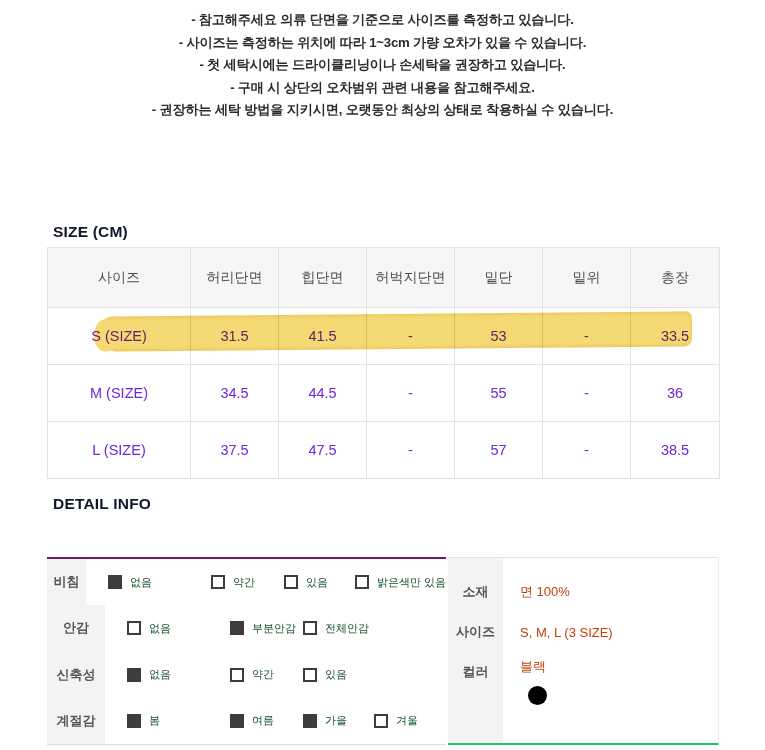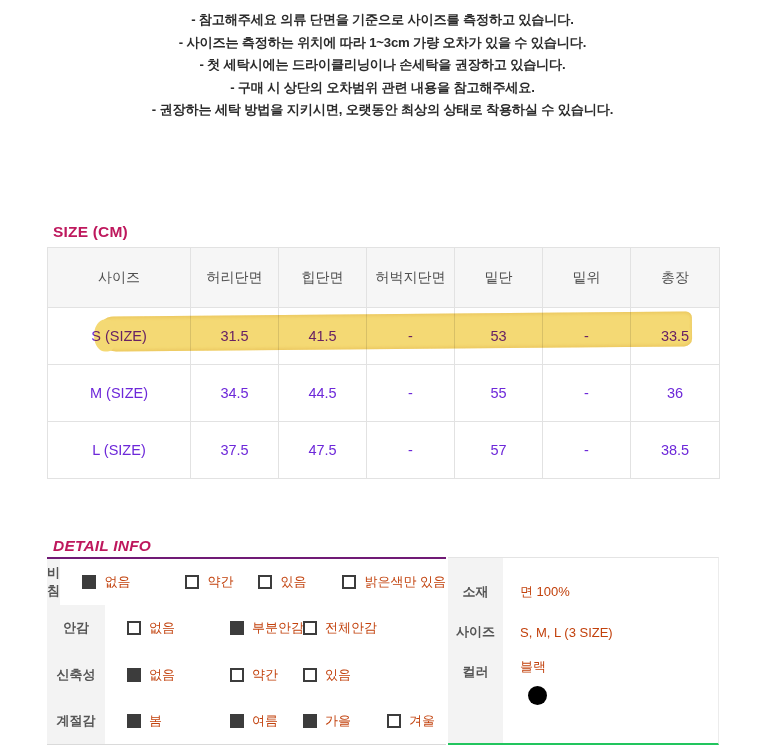--- a/index.html
+++ b/index.html
@@ -7,23 +7,23 @@
        font-family:"Liberation Sans","DejaVu Sans",sans-serif;}
 
   
   .notes{position:absolute;top:9px;left:0;width:765px;text-align:center;
          font-size:13.2px;font-weight:700;color:#2b2b2b;letter-spacing:-.2px;}
   .notes .line{height:22.5px;line-height:22.5px;}
   .notes .group2{}
 
   
   .sec-title{position:absolute;left:53px;font-size:15.5px;font-weight:700;
-             color:#be185d;letter-spacing:.2px;}
+             color:#0f172a;letter-spacing:.2px;}
   #size-title{top:223px;}
-  #detail-title{top:537px;font-style:italic;}
+  #detail-title{top:495px;}
 
   
   table.size{position:absolute;left:47px;top:247px;width:672px;
              border-collapse:collapse;table-layout:fixed;}
   table.size th,table.size td{border:1px solid #e2e2e2;text-align:center;
              padding:0;font-weight:400;}
   table.size th{height:59px;background:#f6f6f6;color:#4f4f4f;font-size:14px;}
   table.size td{height:56px;background:#fff;color:#6d28d9;font-size:14.5px;}
   col.c-label{width:143px;} col.c-val{width:88px;} col.c-last{width:89px;}
 
@@ -41,24 +41,24 @@
   
   .detail-left{position:absolute;left:47px;top:557px;width:399px;height:188px;
       border-top:2px solid #701a75;border-bottom:1px solid #dadada;
       display:flex;flex-direction:column;box-sizing:border-box;}
   .attr-row{flex:1;display:flex;align-items:stretch;}
   .attr-label{width:58px;background:#f3f3f3;display:flex;align-items:center;
       justify-content:center;font-size:13px;font-weight:700;color:#555;}
   .attr-opts{flex:1;display:flex;align-items:center;padding-left:22px;background:#fff;}
   .opt{display:flex;align-items:center;gap:8px;}
   .opt:nth-child(1){width:63px;} .opt:nth-child(2){width:73px;margin-left:40px;}
-  .opt:nth-child(3){width:84px;align-items:center;} .opt:nth-child(4){width:auto;}
+  .opt:nth-child(3){width:71px;align-items:center;} .opt:nth-child(4){width:auto;}
   .cb{width:10px;height:10px;border:2px solid #3c3c3c;background:#fff;flex:0 0 auto;}
   .cb.checked{background:#3c3c3c;}
-  .opt-text{font-size:13px;color:#c2410c;white-space:nowrap;}
+  .opt-text{font-size:11px;color:#14532d;white-space:nowrap;}
 
   .detail-right{position:absolute;left:448px;top:557px;width:271px;height:188px;
       border-top:1px solid #e4e4e4;border-bottom:2px solid #22c55e;
       border-right:1px solid #ececec;display:flex;box-sizing:border-box;}
   .spec-labels{width:55px;background:#f3f3f3;padding-top:14px;box-sizing:border-box;}
   .spec-labels .spec-label{height:40px;display:flex;align-items:center;
       justify-content:center;font-size:13px;font-weight:700;color:#555;}
   .spec-values{flex:1;padding:14px 0 0 17px;box-sizing:border-box;}
   .spec-values .spec-value{height:40px;display:flex;align-items:center;
       font-size:13px;color:#c2410c;}

